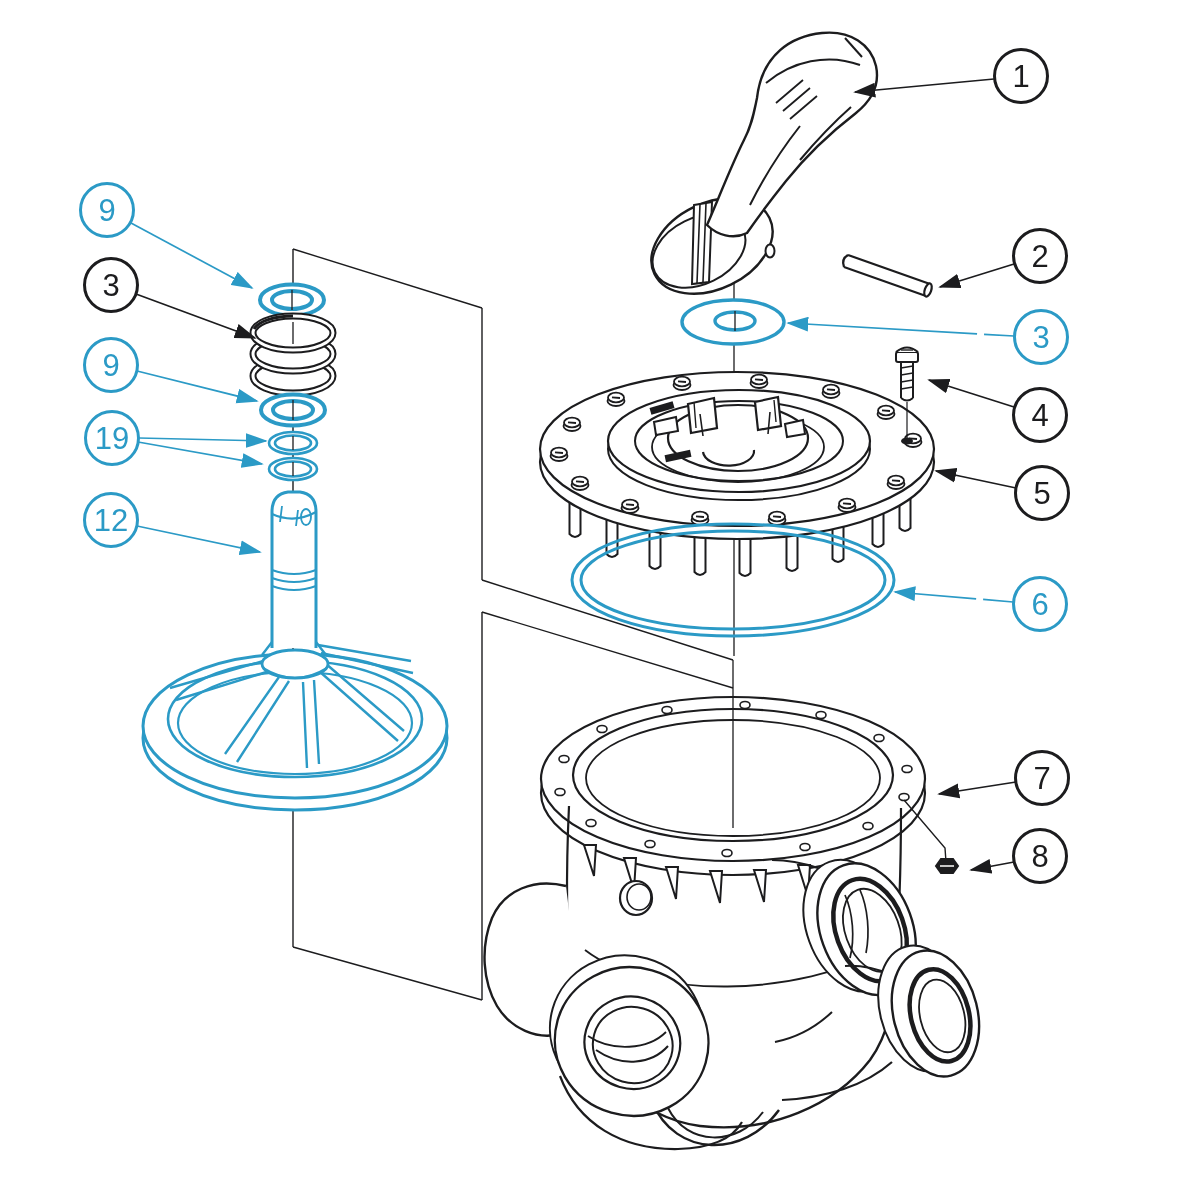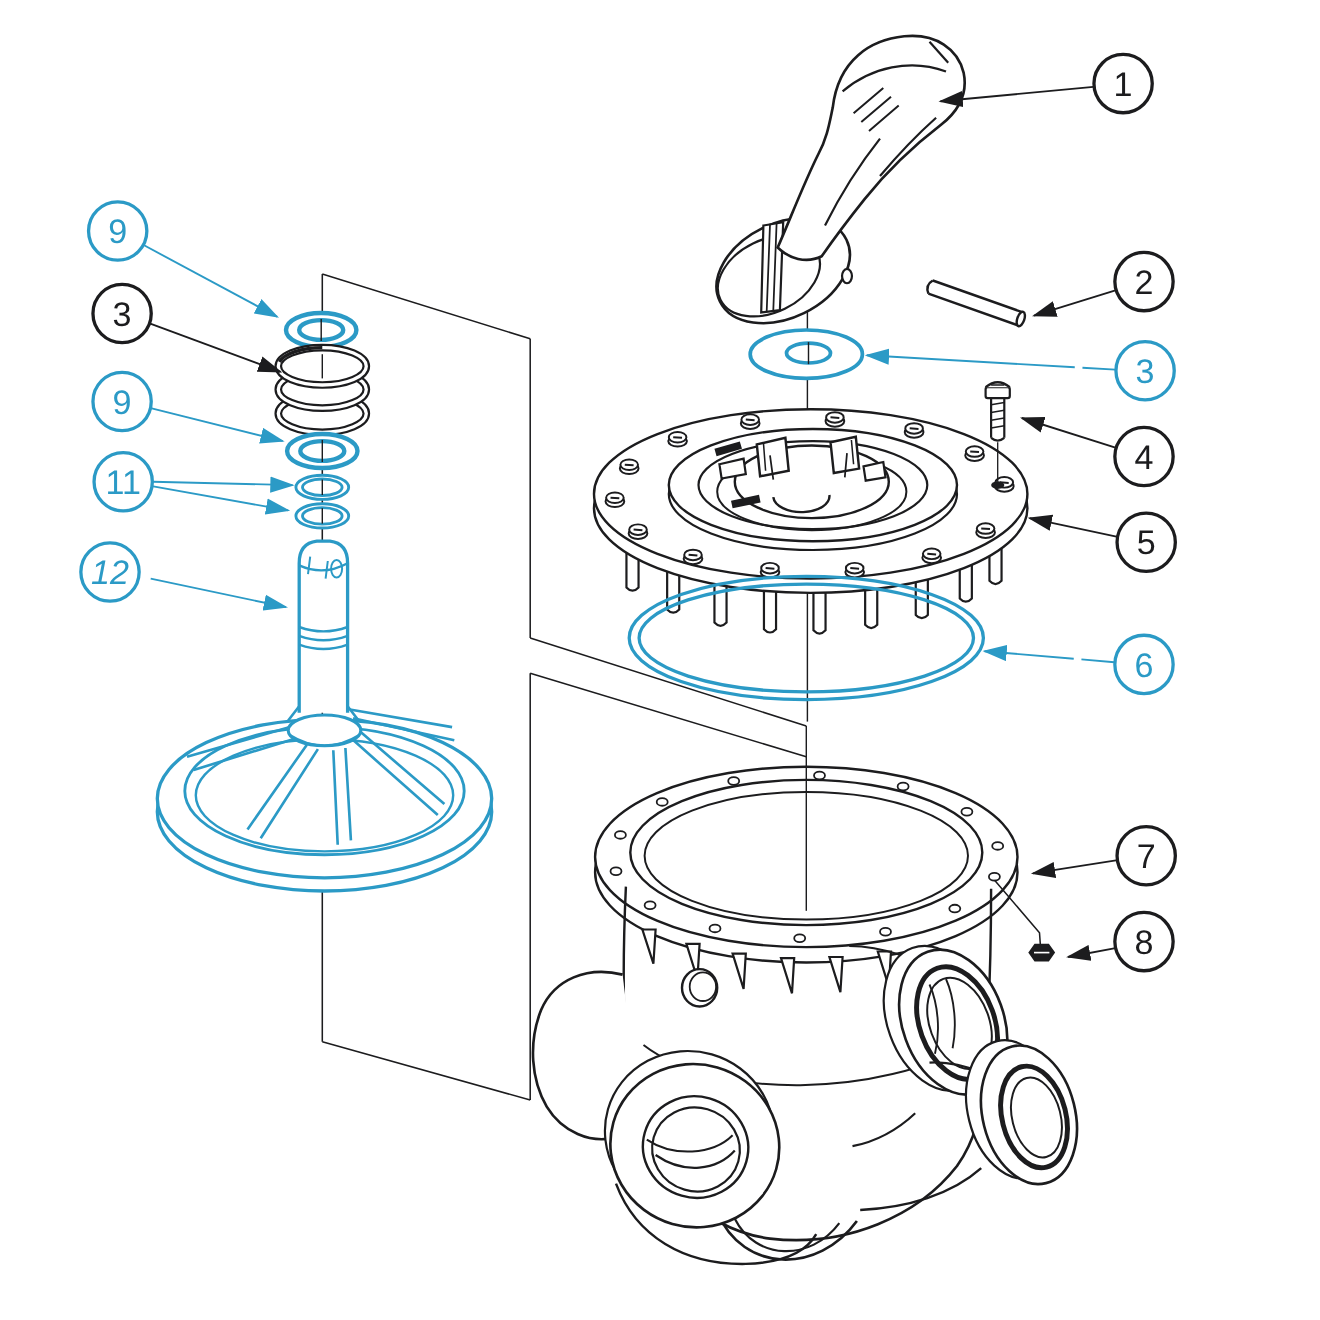--- a/index.html
+++ b/index.html
@@ -358,16 +358,16 @@
 <div class="callout ink" style="left:1012px; top:228px;">2</div>
 <div class="callout accent" style="left:1013px; top:309px;">3</div>
 <div class="callout ink" style="left:1012px; top:387px;">4</div>
 <div class="callout ink" style="left:1014px; top:465px;">5</div>
 <div class="callout accent" style="left:1012px; top:576px;">6</div>
 <div class="callout ink" style="left:1014px; top:750px;">7</div>
 <div class="callout ink" style="left:1012px; top:828px;">8</div>
 <div class="callout accent" style="left:79px;   top:182px;">9</div>
 <div class="callout ink" style="left:83px;   top:257px;">3</div>
 <div class="callout accent" style="left:83px;   top:337px;">9</div>
-<div class="callout accent" style="left:84px;   top:410px;">11</div>
-<div class="callout accent" style="left:72px;   top:492px;font-style:italic;">12</div>
+<div class="callout accent" style="left:84px;   top:410px;">19</div>
+<div class="callout accent" style="left:83px;   top:492px;">12</div>
 
 </div>
 
 </body></html>

